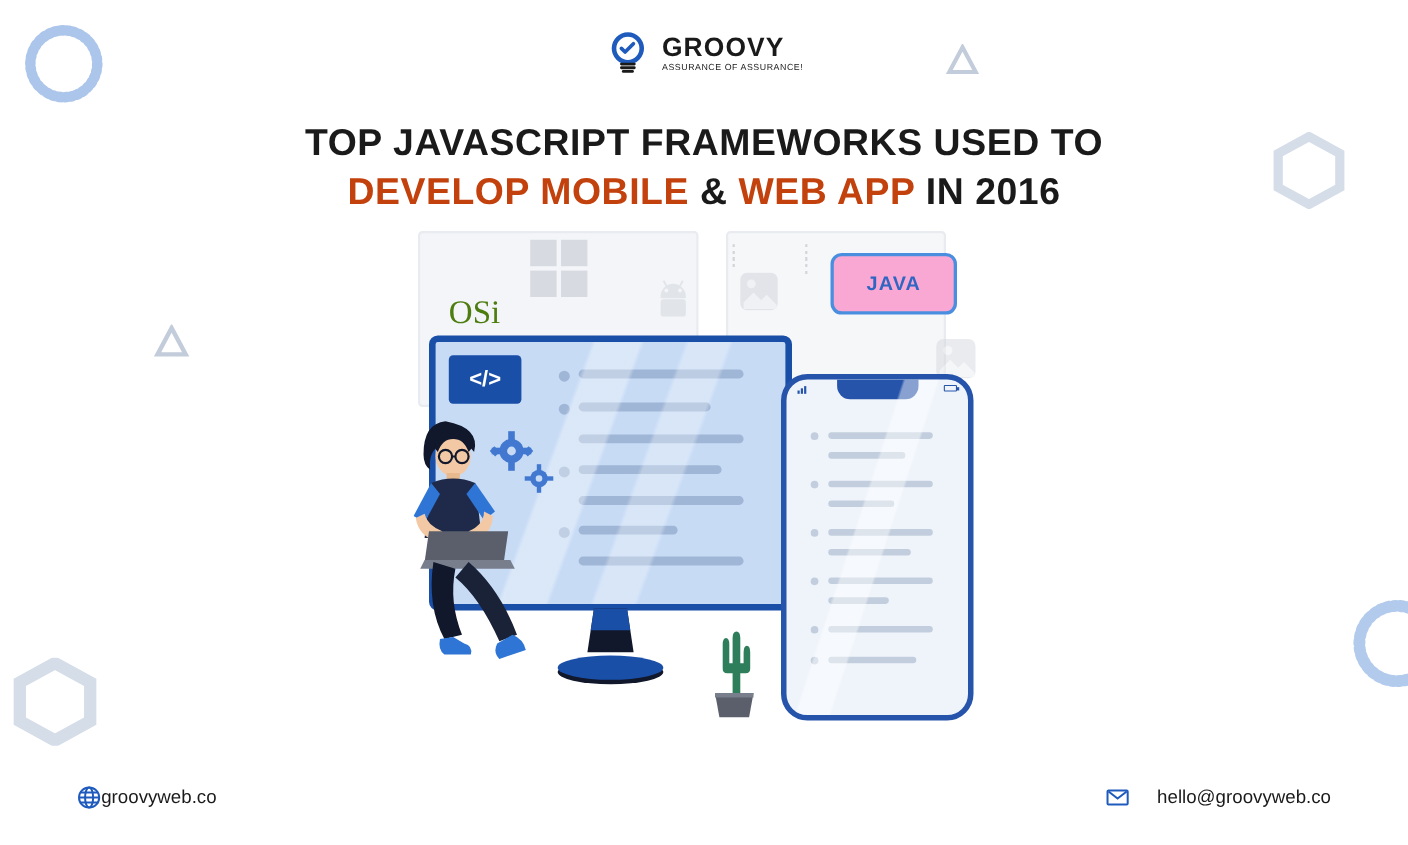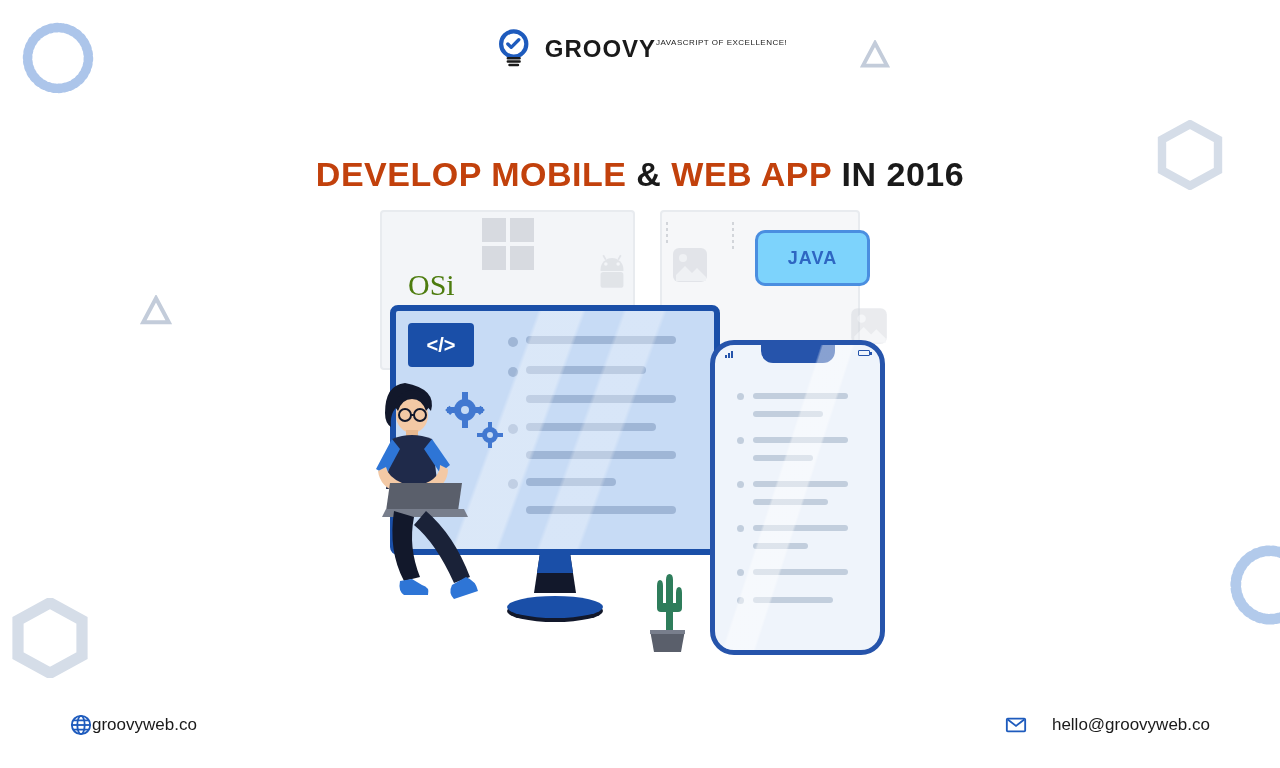--- a/index.html
+++ b/index.html
@@ -16,21 +16,21 @@
   .logo-wrap {
     position: absolute;
     top: 28px;
     left: 50%;
     transform: translateX(-50%);
     display: flex;
     align-items: center;
     gap: 10px;
   }
   .logo-bulb { width: 42px; height: 42px; }
-  .logo-text { display: flex; flex-direction: row; line-height: 1; }
+  .logo-text { display: flex; flex-direction: column; line-height: 1; }
   .logo-brand {
     font-size: 24px;
     font-weight: 900;
     letter-spacing: 1px;
     color: #1a1a1a;
   }
   .logo-tagline {
     font-size: 8px;
     letter-spacing: 0.5px;
     color: #1a1a1a;
@@ -131,21 +131,21 @@
   .android-ic { position: absolute; top: 40px; left: 230px; width: 44px; height: 44px; opacity: .6; }
   .image-ic  { position: absolute; top: 35px; left: 310px; width: 40px; height: 40px; opacity: .6; }
   .image-ic2 { position: absolute; top: 95px; right: 30px; width: 42px; height: 42px; opacity: .5; }
   .dot-path1 { position:absolute; top:12px; left:306px; width:2px; height:22px; background:repeating-linear-gradient(#d2d5da 0 3px, transparent 3px 6px);}
   .dot-path2 { position:absolute; top:12px; left:372px; width:2px; height:28px; background:repeating-linear-gradient(#d2d5da 0 3px, transparent 3px 6px);}
 
   .java-badge {
     position: absolute;
     top: 20px; right: 50px;
     width: 115px; height: 56px;
-    background: #7dd3fc;
+    background: #f9a8d4;
     border: 3px solid #4a8ee0;
     border-radius: 10px;
     display: flex; align-items: center; justify-content: center;
     color: #2e66c2;
     font-weight: 700;
     font-size: 18px;
     letter-spacing: 1px;
   }
 
   
@@ -237,26 +237,26 @@
 
 <div class="logo-wrap">
   <svg class="logo-bulb" viewBox="0 0 50 50">
     <circle cx="25" cy="19" r="15" fill="none" stroke="#1e5bbd" stroke-width="5"></circle>
     <path d="M18 19 l4 4 l9 -9" fill="none" stroke="#1e5bbd" stroke-width="4" stroke-linecap="round" stroke-linejoin="round"></path>
     <path d="M18 36 h14 M18 40 h14" stroke="#1a1a1a" stroke-width="3" stroke-linecap="round"></path>
     <path d="M20 44 h10" stroke="#1a1a1a" stroke-width="3" stroke-linecap="round"></path>
   </svg>
   <div class="logo-text">
     <span class="logo-brand">GROOVY</span>
-    <span class="logo-tagline">JAVASCRIPT OF EXCELLENCE!</span>
+    <span class="logo-tagline">ASSURANCE OF ASSURANCE!</span>
   </div>
 </div>
 
 <h1 class="title">
-  <br>
+  <span>TOP JAVASCRIPT FRAMEWORKS USED TO</span><br>
   <span class="hl">DEVELOP MOBILE</span><span> &amp; </span><span class="hl">WEB APP</span><span> IN 2016</span>
 </h1>
 
 <div class="illus">
   <div class="bg-panel-l"></div>
   <div class="bg-panel-r"></div>
   <div class="osi-text">OSi</div>
   <div class="win-grid">
       <div></div>
       <div></div>

